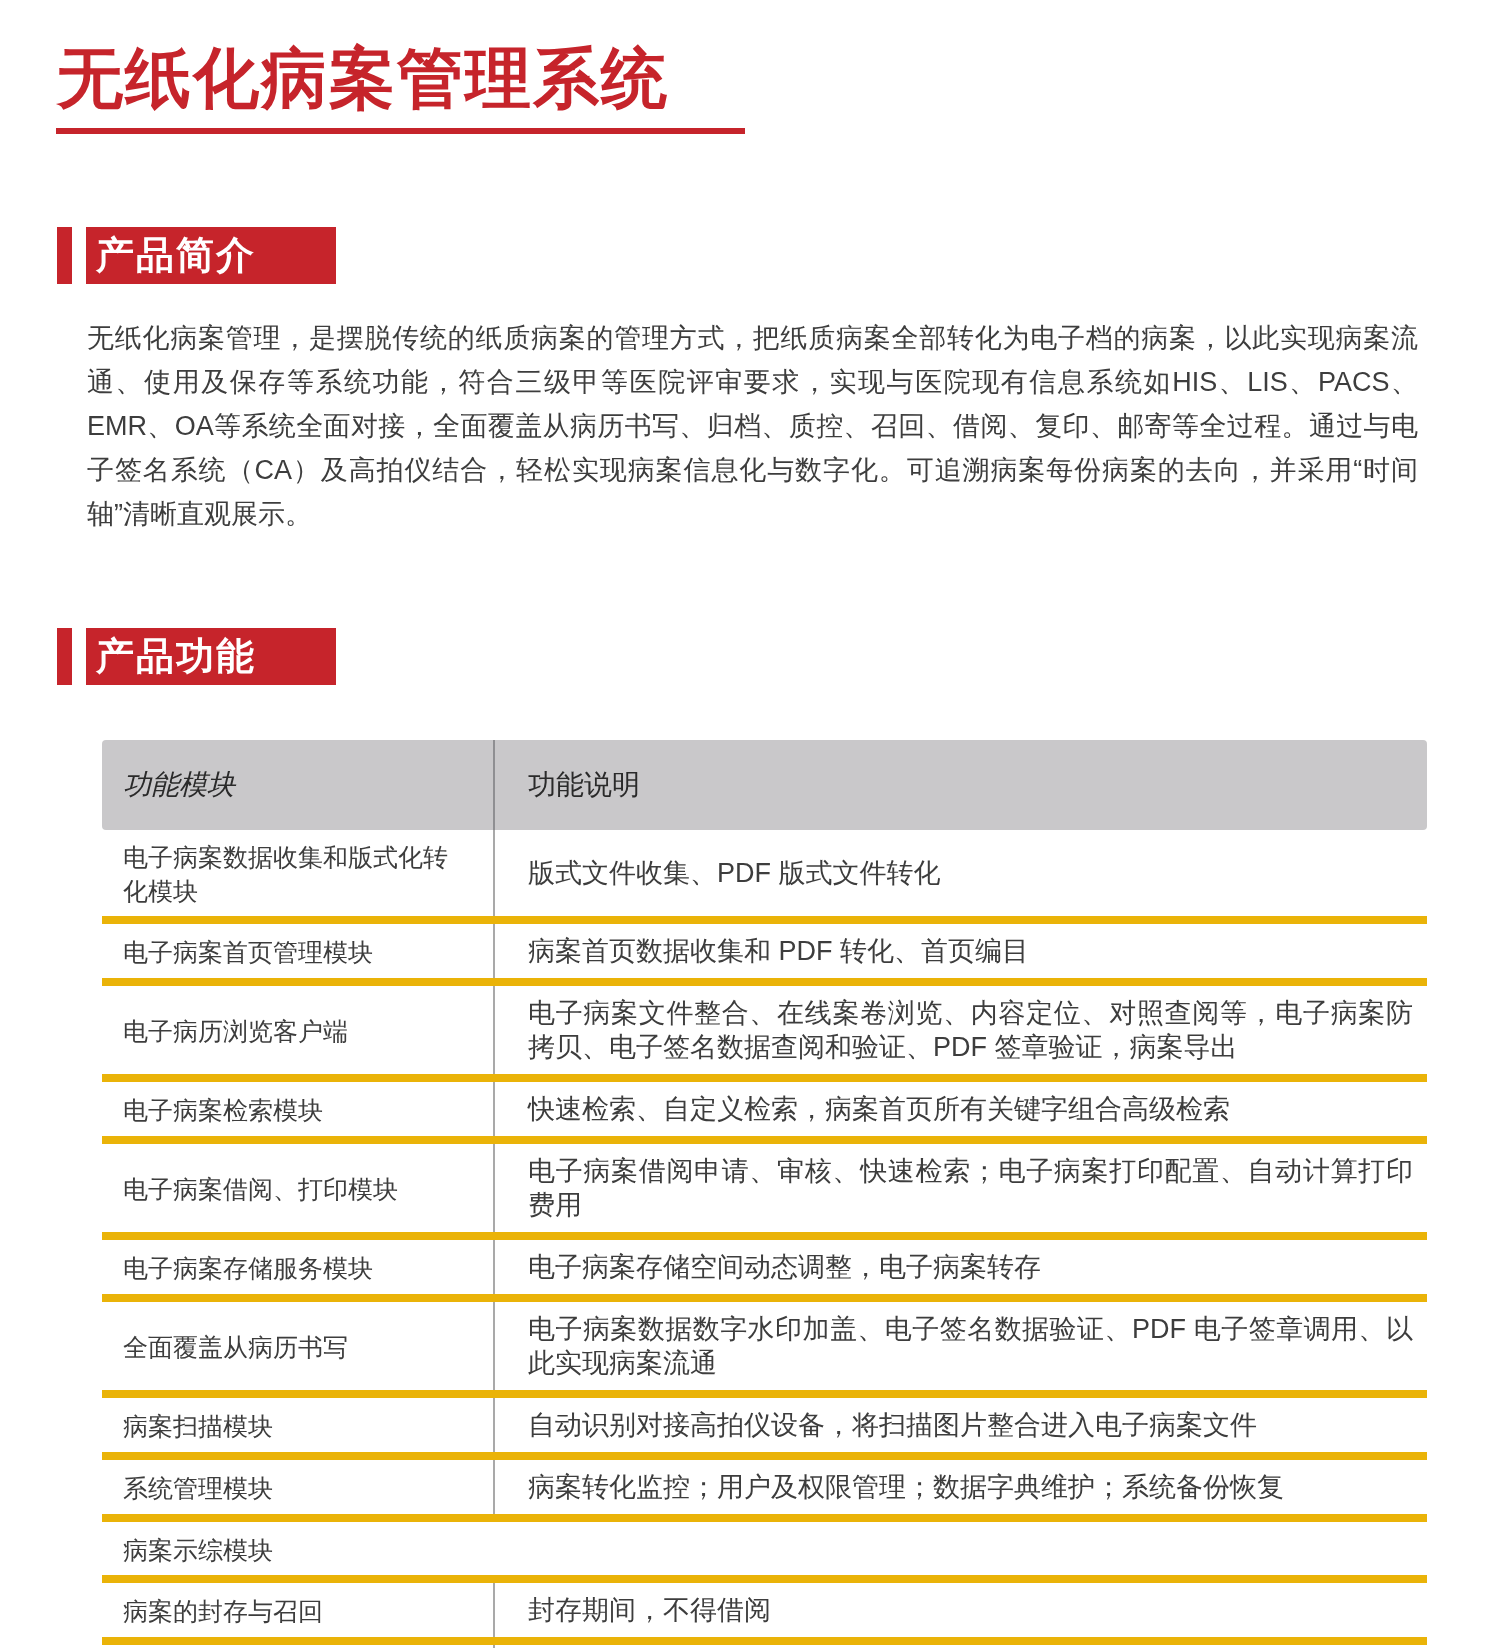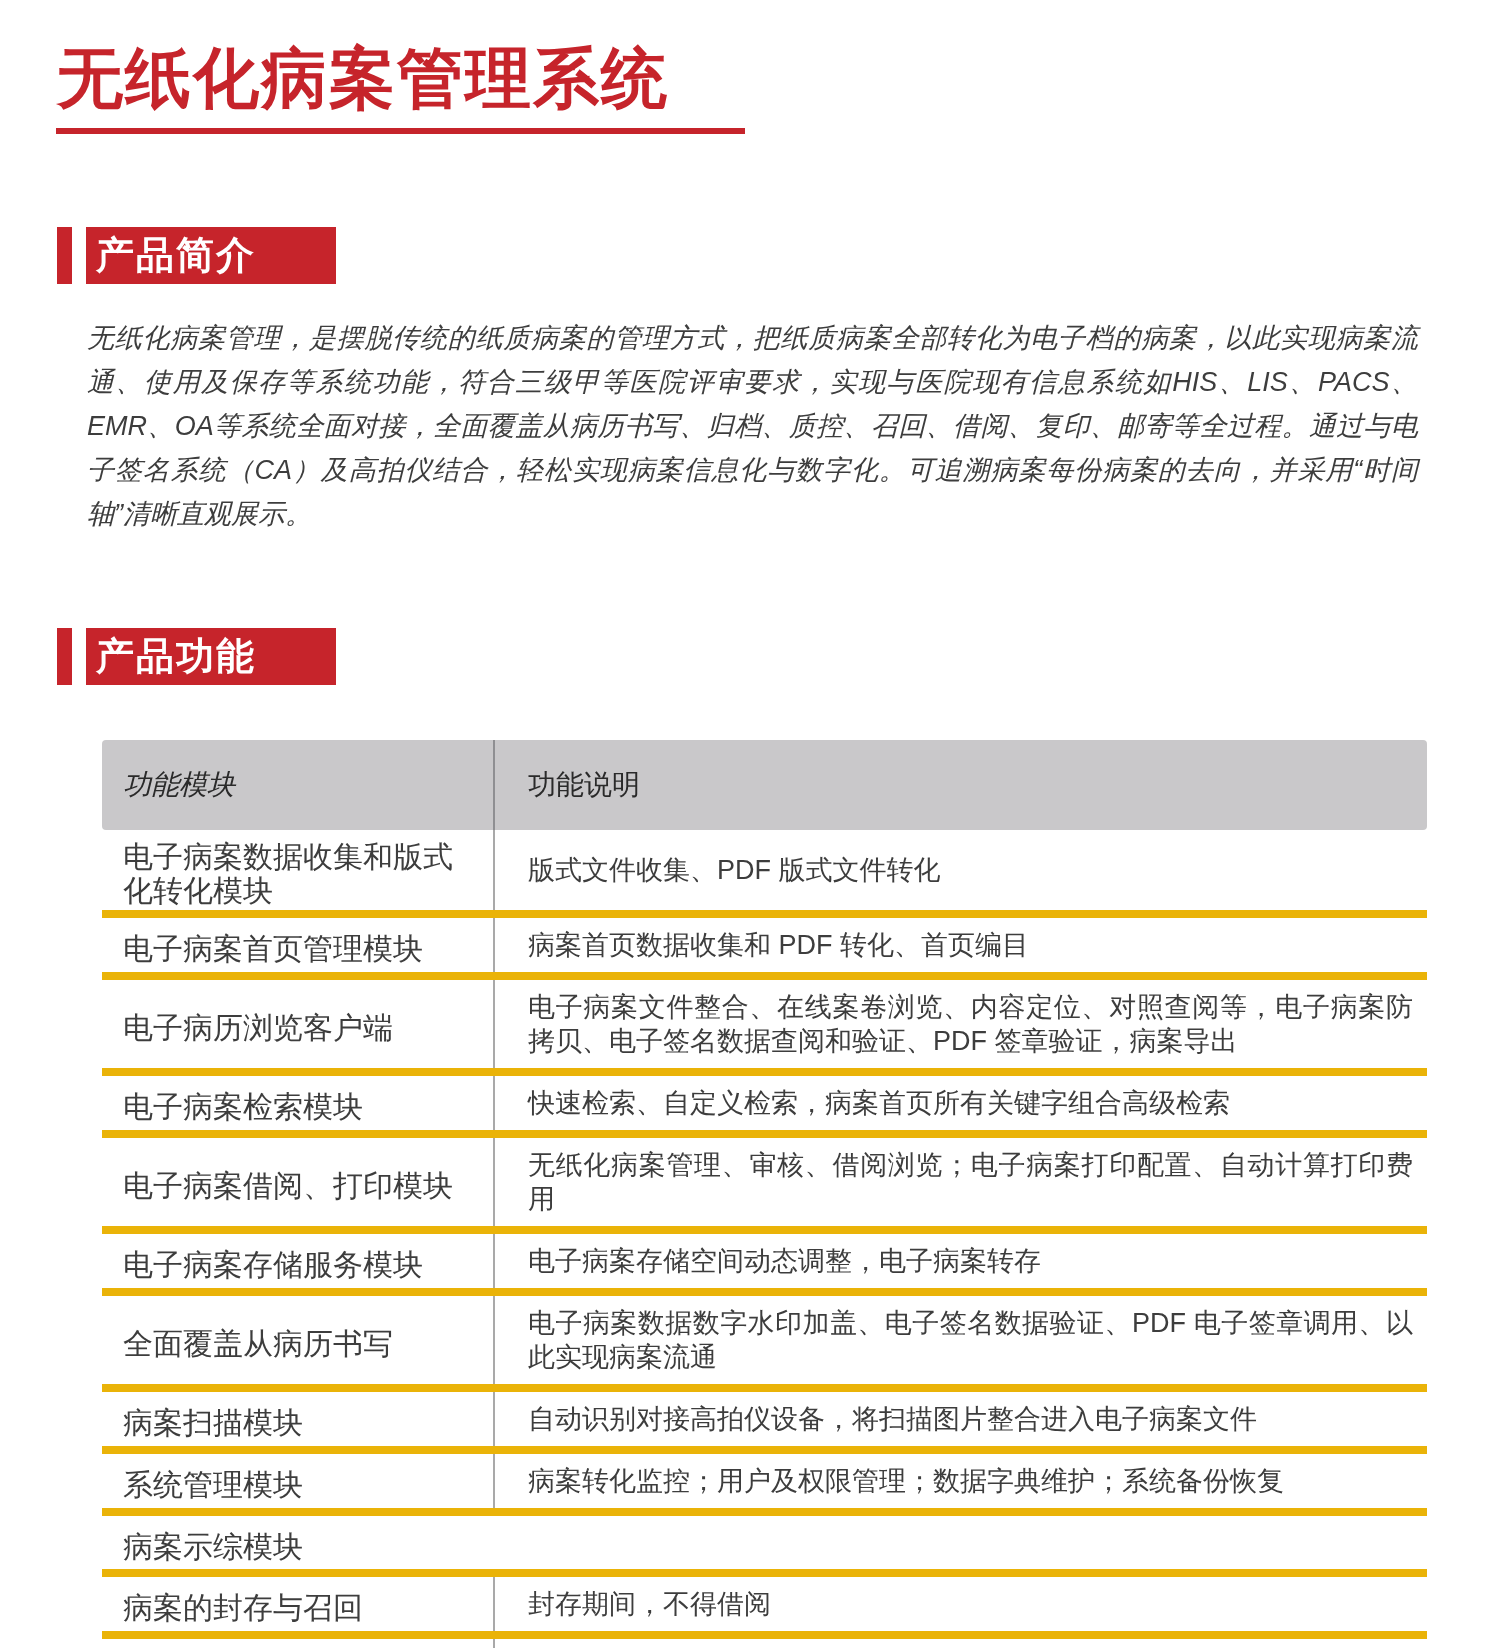--- a/index.html
+++ b/index.html
@@ -58,21 +58,20 @@
   }
 
   
   .intro-paragraph {
     margin: 32px 0 0 87px;
     width: 1331px;
     font-size: 27px;
     line-height: 44px;
     color: var(--body-text);
     text-align: justify;
-    font-style: italic;
   }
 
   
   .feature-table {
     margin: 55px 0 0 102px;
     width: 1325px;
   }
   .table-header {
     display: flex;
     height: 90px;
@@ -103,22 +102,22 @@
   .table-body { border-bottom: 2px solid var(--line-gray); }
   .table-row {
     display: flex;
     min-height: 53px;
     align-items: stretch;
   }
   .table-row + .table-row { border-top: 8px solid #eab308; }
   .table-row .cell-left {
     flex: 0 0 391px;
     box-sizing: border-box;
-    padding: 10px 25px 2px 21px;
-    font-size: 30px;
+    padding: 10px 25px 8px 21px;
+    font-size: 25px;
     line-height: 34px;
     color: var(--body-text);
     display: flex;
     align-items: center;
   }
   .table-row .cell-right {
     flex: 1;
     box-sizing: border-box;
     padding: 10px 14px 10px 33px;
     font-size: 27px;
@@ -169,21 +168,21 @@
     <div class="cell-right">电子病案文件整合、在线案卷浏览、内容定位、对照查阅等，电子病案防拷贝、电子签名数据查阅和验证、PDF 签章验证，病案导出</div>
   </div>
 
   <div class="table-row">
     <div class="cell-left">电子病案检索模块</div>
     <div class="cell-right">快速检索、自定义检索，病案首页所有关键字组合高级检索</div>
   </div>
 
   <div class="table-row">
     <div class="cell-left">电子病案借阅、打印模块</div>
-    <div class="cell-right">无纸化病案管理、审核、借阅浏览；电子病案打印配置、自动计算打印费用</div>
+    <div class="cell-right">电子病案借阅申请、审核、快速检索；电子病案打印配置、自动计算打印费用</div>
   </div>
 
   <div class="table-row">
     <div class="cell-left">电子病案存储服务模块</div>
     <div class="cell-right">电子病案存储空间动态调整，电子病案转存</div>
   </div>
 
   <div class="table-row">
     <div class="cell-left">全面覆盖从病历书写</div>
     <div class="cell-right">电子病案数据数字水印加盖、电子签名数据验证、PDF 电子签章调用、以此实现病案流通</div>

